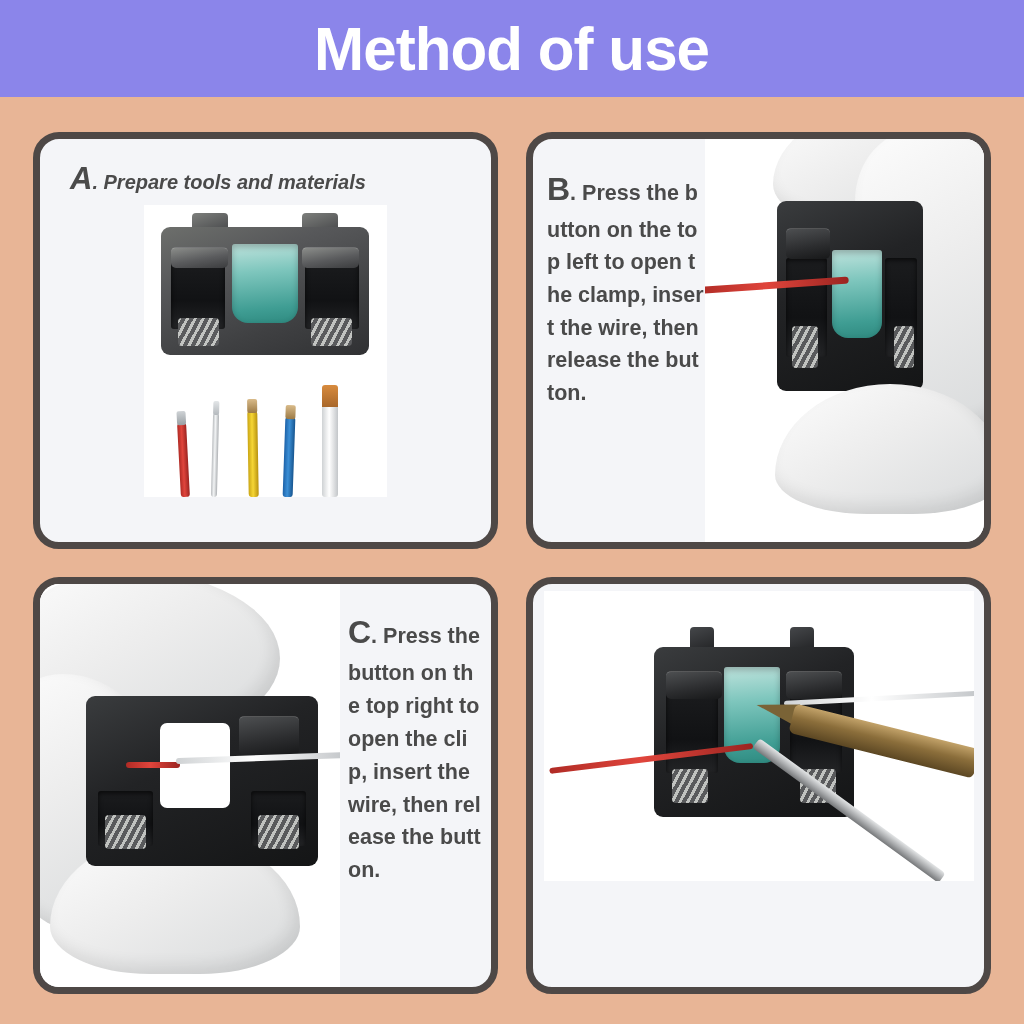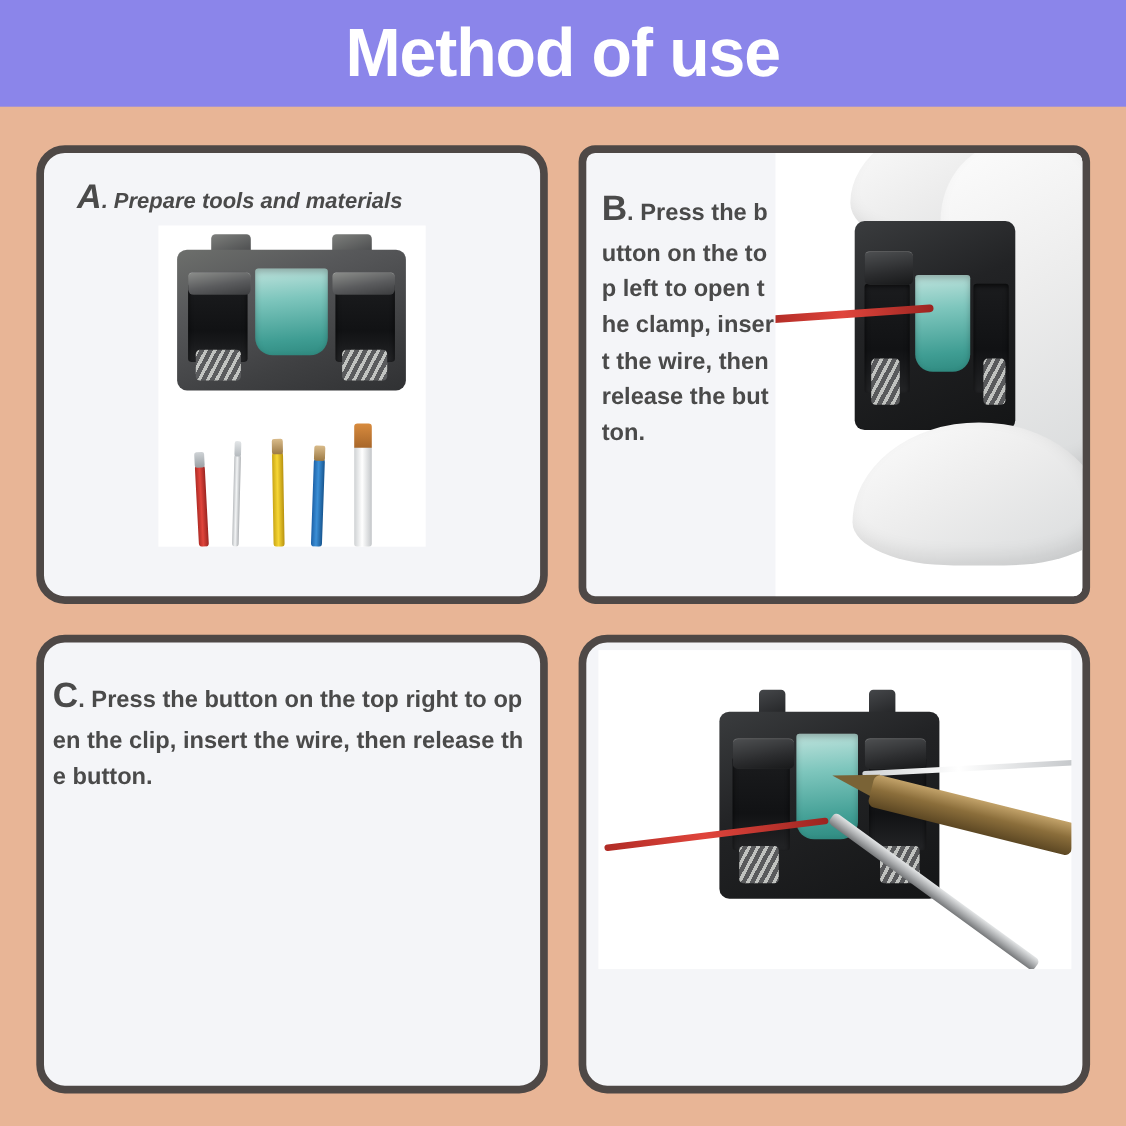--- a/index.html
+++ b/index.html
@@ -55,33 +55,33 @@
   .cap .body{font-size:20px;font-weight:bold;}
   .panel-a .cap{padding:22px 0 0 30px;font-size:20px;}
   .panel-a .photo-wrap{
     flex:1;display:flex;align-items:flex-start;justify-content:center;
     padding-top:8px;
   }
   .photo{background:#ffffff;position:relative;overflow:hidden;}
   .photo-a{width:243px;height:292px;}
 
   
-  .panel-b{display:flex;flex-direction:row;border-radius:15px;}
+  .panel-b{display:flex;flex-direction:row;}
   .panel-b .txtcol{
     width:172px;flex:none;
     padding:26px 0 0 14px;
     box-sizing:border-box;
     color:#4a4a4a;font-weight:bold;font-size:21.5px;line-height:1.52;
     word-break:break-all;
   }
   .panel-b .txtcol .letter{font-size:32px;}
   .panel-b .photo{flex:1;align-self:stretch;margin:0;}
 
   
-  .panel-c{display:flex;flex-direction:column;}
+  .panel-c{display:flex;flex-direction:row;}
   .panel-c .photo{width:300px;flex:none;align-self:stretch;}
   .panel-c .txtcol{
     flex:1;
     padding:24px 10px 0 8px;
     box-sizing:border-box;
     color:#4a4a4a;font-weight:bold;font-size:21.5px;line-height:1.53;
     word-break:break-all;
   }
   .panel-c .txtcol .letter{font-size:32px;}
 

